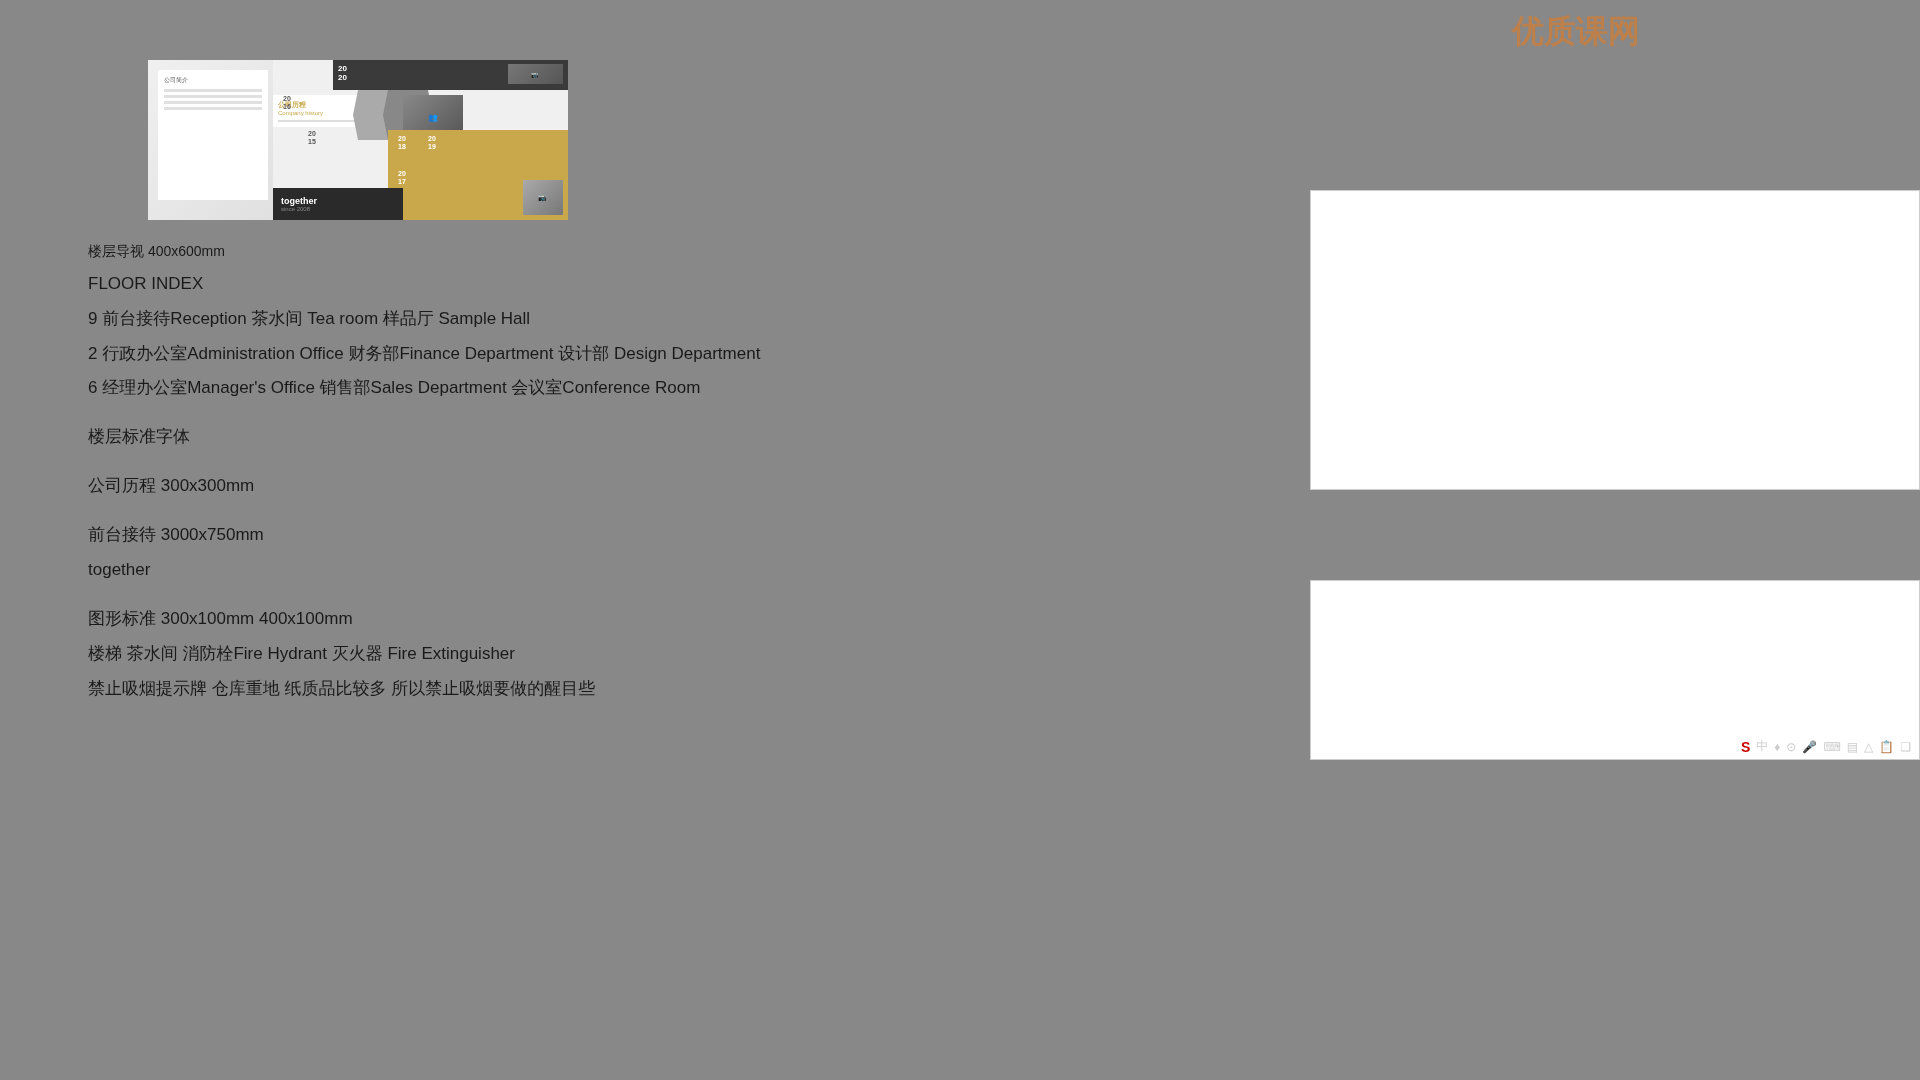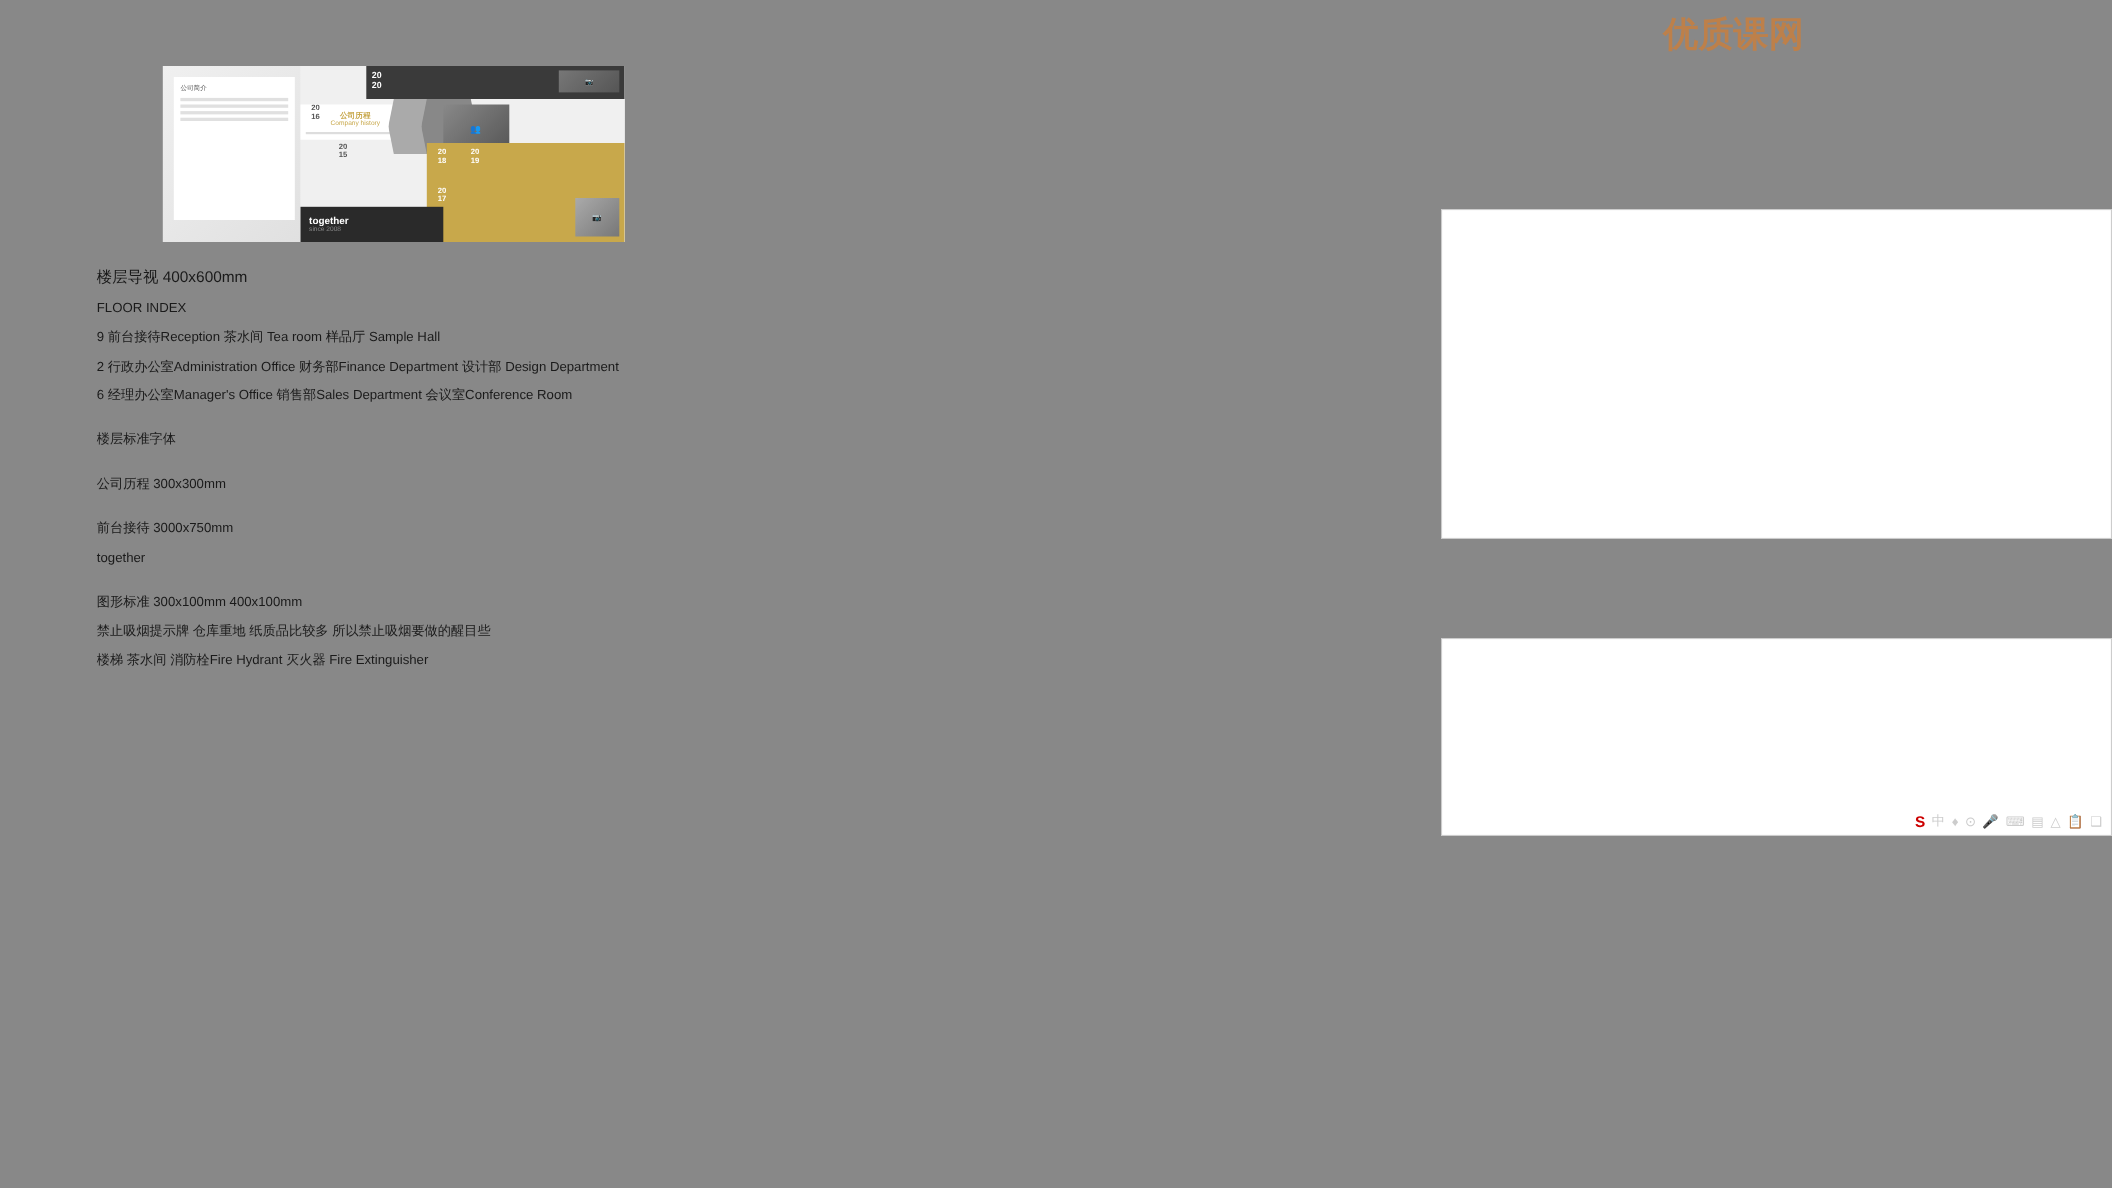--- a/index.html
+++ b/index.html
@@ -180,21 +180,21 @@
       width: 100%;
       height: 100%;
       position: relative;
       background: linear-gradient(135deg, #f0f0f0 0%, #d0d0d0 100%);
     }
 
     .text-block {
       margin-bottom: 6px;
     }
     .text-block p {
-      font-size: 12px;
+      font-size: 17px;
       color: #1a1a1a;
       line-height: 1.7;
     }
     .text-block.heading p {
       font-size: 14px;
       font-weight: 500;
     }
     .spacer { height: 14px; }
   </style>
 </head>
@@ -264,21 +264,21 @@
     <div class="preview-img">
 
       <div style="position:absolute;left:10px;top:10px;width:110px;height:130px;background:#fff;padding:6px;">
         <div style="font-size:6px;color:#555;margin-bottom:4px;">公司简介</div>
         <div style="height:3px;background:#e0e0e0;margin-bottom:3px;"></div>
         <div style="height:3px;background:#e0e0e0;margin-bottom:3px;"></div>
         <div style="height:3px;background:#e0e0e0;margin-bottom:3px;"></div>
         <div style="height:3px;background:#e0e0e0;margin-bottom:3px;"></div>
       </div>
 
-      <div style="position:absolute;left:125px;top:0;right:0;bottom:0;background:#f0f0f0;overflow:hidden;text-align:center;">
+      <div style="position:absolute;left:125px;top:0;right:0;bottom:0;background:#f0f0f0;overflow:hidden;">
 
         <div style="position:absolute;top:0;left:60px;right:0;height:30px;background:#3a3a3a;">
 
           <div style="position:absolute;right:5px;top:4px;width:55px;height:20px;background:#666;">
             <div style="width:100%;height:100%;background:linear-gradient(135deg,#777,#555);display:flex;align-items:center;justify-content:center;color:#999;font-size:6px;">📷</div>
           </div>
           <div style="position:absolute;left:5px;top:4px;color:#fff;font-size:8px;font-weight:bold;">20<br>20</div>
         </div>
 
         <div style="position:absolute;left:0;top:35px;width:100px;background:#fff;padding:5px;">
@@ -346,24 +346,24 @@
       <p>前台接待 3000x750mm</p>
     </div>
     <div class="text-block">
       <p>together</p>
     </div>
     <div class="spacer"></div>
     <div class="text-block">
       <p>图形标准 300x100mm  400x100mm</p>
     </div>
     <div class="text-block">
+      <p>楼梯 茶水间 消防栓Fire Hydrant 灭火器 Fire Extinguisher</p>
+    </div>
+    <div class="text-block">
       <p>禁止吸烟提示牌 仓库重地 纸质品比较多 所以禁止吸烟要做的醒目些</p>
-    </div>
-    <div class="text-block">
-      <p>楼梯 茶水间 消防栓Fire Hydrant 灭火器 Fire Extinguisher</p>
     </div>
   </div>
 
   <div class="white-rect-top"></div>
 
   <div class="white-rect-bottom">
 
     <div style="position:absolute;bottom:4px;right:8px;display:flex;gap:6px;align-items:center;">
       <span style="color:#cc0000;font-size:14px;font-weight:bold;">S</span>
       <span style="color:#ccc;font-size:12px;">中</span>

